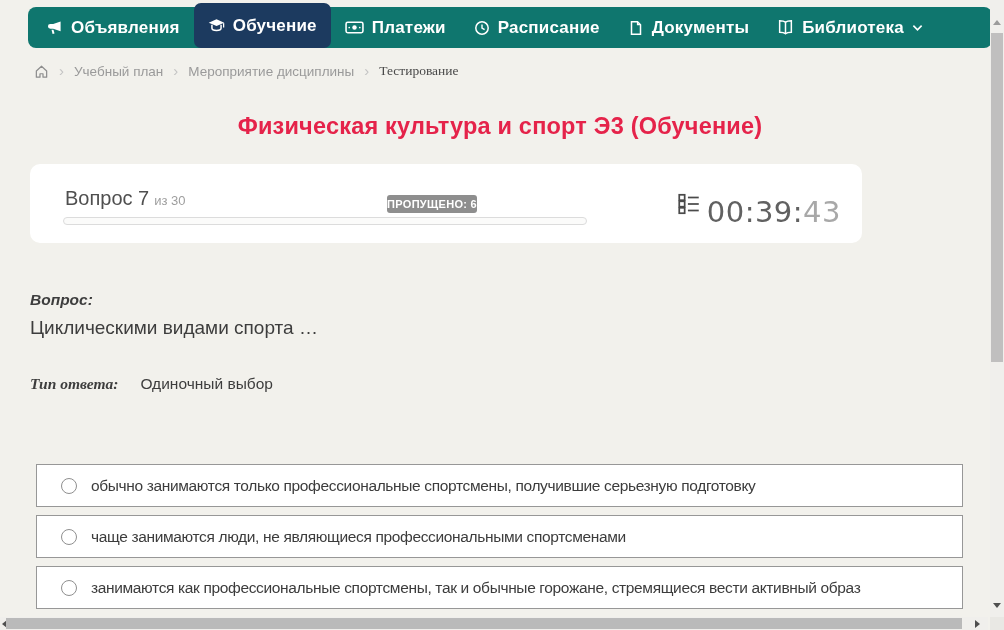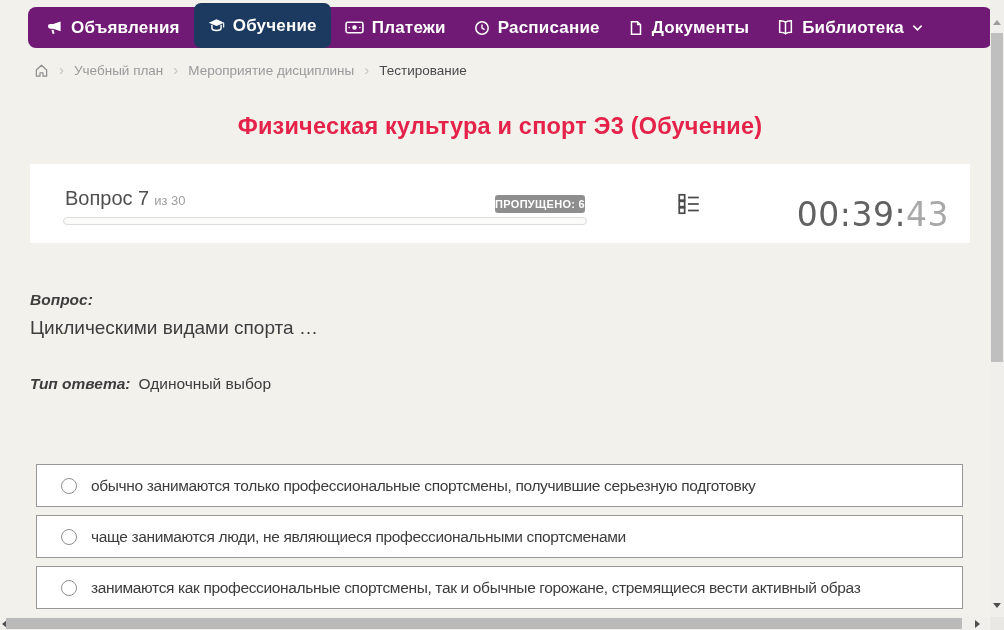--- a/index.html
+++ b/index.html
@@ -2,62 +2,62 @@
 <html><head>
 <meta charset="utf-8">
 <style>
   html,body{margin:0;padding:0;}
   body{width:1004px;height:630px;overflow:hidden;background:#f2f1ec;
        font-family:"Liberation Sans",sans-serif;-webkit-font-smoothing:antialiased;}
   #app{position:relative;width:1004px;height:630px;overflow:hidden;}
 
   
   .topnav{position:absolute;left:28px;top:7px;width:964px;height:41px;
-          background:#701a75;border-radius:8px;display:flex;align-items:flex-end;
+          background:#0f766e;border-radius:8px;display:flex;align-items:flex-end;
           padding:0 5px;box-sizing:border-box;}
   .nav-item{height:41px;display:flex;align-items:center;padding:0 14px;color:#fff;
             font-size:17px;font-weight:bold;letter-spacing:.2px;cursor:pointer;white-space:nowrap;}
   .nav-item.active{height:45px;background:#1c3a5f;border-radius:7px;margin-top:40px;}
   .nav-item .nicon{display:inline-flex;margin-right:8px;}
   .nav-item .nicon svg{display:block;}
   .nav-chevron{display:inline-flex;margin-left:8px;}
 
   
   .crumbs{position:absolute;left:34px;top:63px;display:flex;align-items:center;gap:10px;
           font-size:13.5px;color:#9a9a9a;}
   .crumb{color:#9a9a9a;cursor:pointer;}
-  .crumb.current{color:#4a4a4a;}
+  .crumb.current{color:#4a4a4a;font-family:Liberation Serif, serif;}
   .crumb-sep{color:#c3c3c3;font-size:15px;line-height:1;margin-top:-2px;}
   .home-ic{display:inline-flex;color:#8d8d8d;cursor:pointer;}
 
   
   .page-title{position:absolute;left:30px;top:113px;width:940px;text-align:center;
               font-size:23.5px;font-weight:bold;color:#e5234a;letter-spacing:.2px;}
 
   
-  .qcard{position:absolute;left:30px;top:164px;width:940px;height:79px;background:#ffffff;}
+  .qcard{position:absolute;left:30px;top:164px;width:832px;height:79px;background:#ffffff;border-radius:10px;}
   .qhead{position:absolute;left:35px;top:23px;font-size:20px;color:#4f4f4f;white-space:nowrap;}
   .qtotal{font-size:13px;color:#9e9e9e;margin-left:5px;}
   .skip-badge{position:absolute;right:385px;top:31px;background:#8e8e8e;color:#fff;
               font-size:11px;font-weight:bold;letter-spacing:.3px;border-radius:3px;
               padding:4px 0 3px;line-height:1;white-space:nowrap;}
   .progress{position:absolute;left:33px;top:53px;width:524px;height:8px;
             border:1px solid #dcdcdc;border-radius:6px;background:#fbfbfa;box-sizing:border-box;}
   .progress-fill{height:100%;width:0;background:#e5234a;border-radius:6px;}
   .qlist{position:absolute;left:646px;top:27px;width:26px;height:26px;color:#4a4a4a;cursor:pointer;}
   .timer{position:absolute;right:21px;top:31px;font-family:"DejaVu Sans","Liberation Sans",sans-serif;
-         font-size:33px;color:#616161;letter-spacing:.5px;white-space:nowrap;}
+         font-size:29px;color:#616161;letter-spacing:.5px;white-space:nowrap;}
   .timer .sec{color:#a8a8a8;}
 
   
   .q-label{position:absolute;left:30px;top:291px;font-size:15.5px;font-weight:bold;
            font-style:italic;color:#3d3d3d;}
   .q-text{position:absolute;left:30px;top:317px;font-size:19px;color:#3d3d3d;}
   .q-type{position:absolute;left:30px;top:375px;font-size:15.5px;color:#3d3d3d;}
-  .q-type .tlabel{font-weight:bold;font-style:italic;margin-right:8px;}
+  .q-type .tlabel{font-weight:bold;font-style:italic;margin-right:22px;font-family:Liberation Serif, serif;}
 
   
   .options{position:absolute;left:36px;top:464px;width:927px;}
   .option{width:927px;height:43px;background:#ffffff;border:1px solid #979797;
           box-sizing:border-box;display:flex;align-items:center;margin-bottom:8px;cursor:pointer;}
   .radio{width:14px;height:14px;border:1px solid #8f8f8f;border-radius:50%;background:#fff;
          margin:0 14px 0 24px;flex:0 0 auto;}
   .option-text{font-size:15.5px;color:#3c3c3c;letter-spacing:-.35px;line-height:1.15;}
 
   

